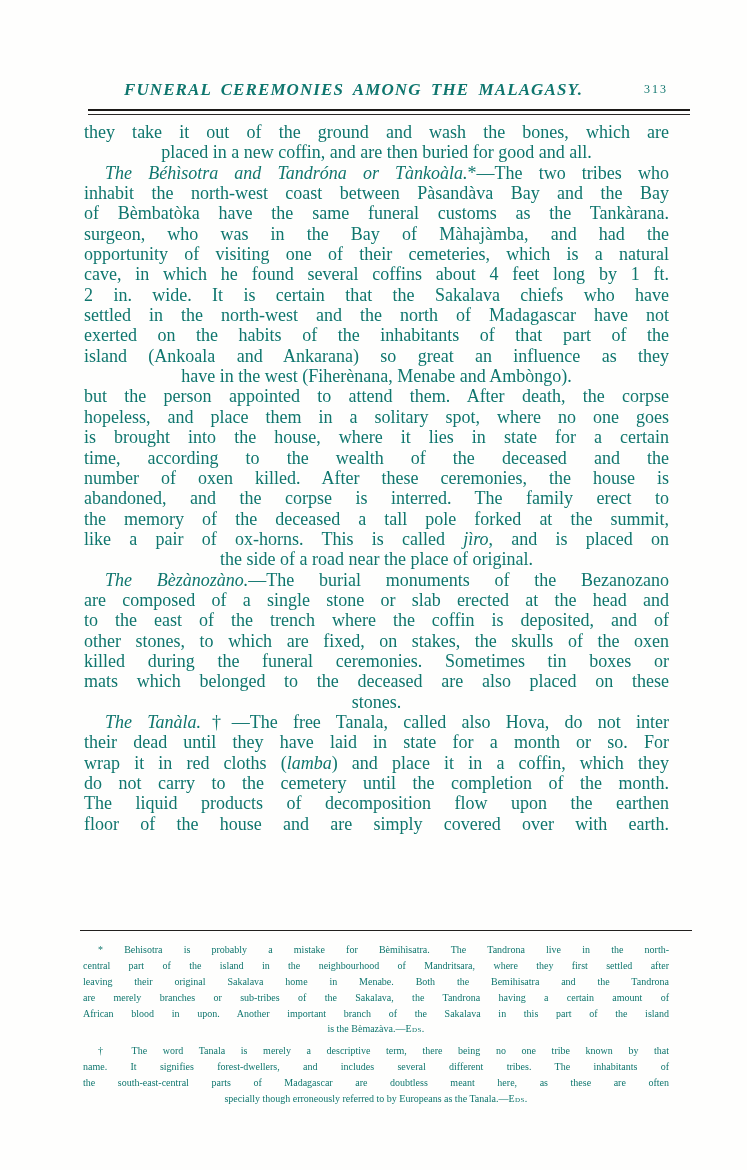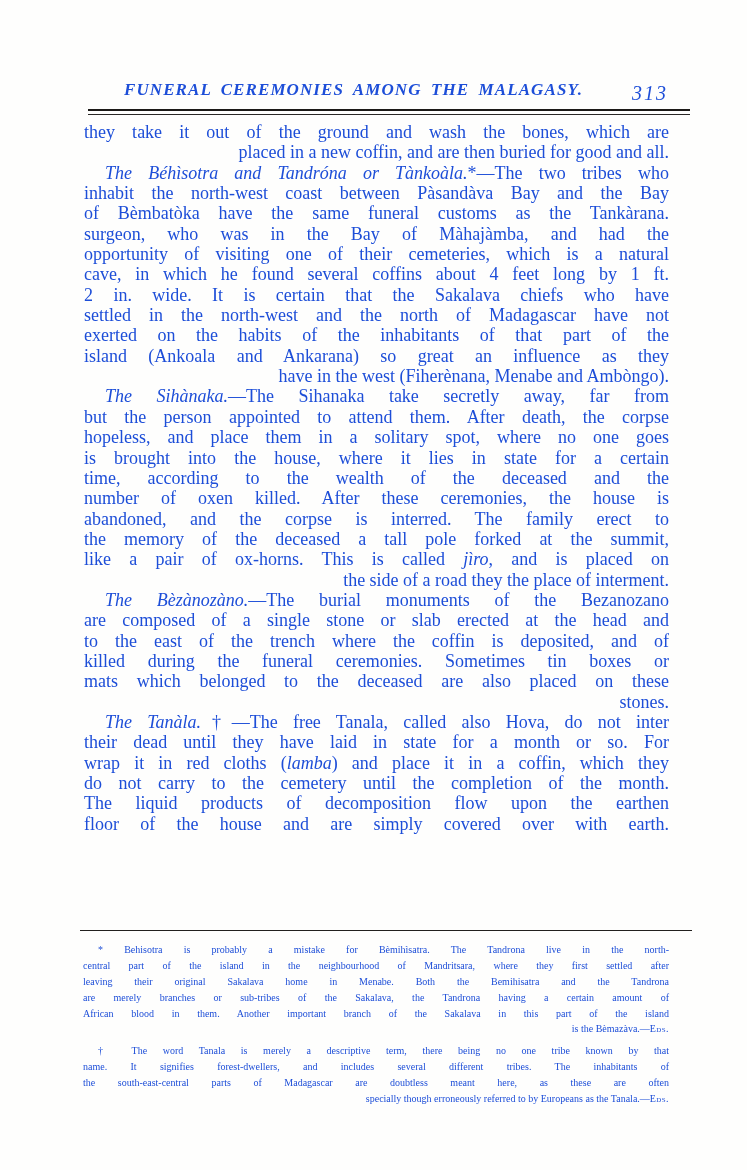--- a/index.html
+++ b/index.html
@@ -5,21 +5,21 @@
   html, body {
     margin: 0;
     padding: 0;
     background: #ffffff;
   }
   .sheet {
     position: relative;
     width: 747px;
     height: 1170px;
     background: #fefefd;
-    color: #1d4ed8;
+    color: #0f766e;
     font-family: "Liberation Serif", "DejaVu Serif", serif;
     overflow: hidden;
   }
   
   .running-head {
     position: absolute;
     top: 80px;
     left: 83px;
     width: 585px;
     height: 24px;
@@ -33,23 +33,22 @@
     font-weight: bold;
     font-size: 17px;
     letter-spacing: 1.1px;
     word-spacing: 4px;
     white-space: nowrap;
   }
   .rh-num {
     position: absolute;
     right: 0;
     top: 2px;
-    font-size: 20px;
+    font-size: 12px;
     letter-spacing: 2px;
-    font-style: italic;
   }
   .head-rule {
     position: absolute;
     top: 109px;
     left: 88px;
     width: 602px;
     height: 3px;
     border-top: 2px solid #1c1a18;
     border-bottom: 1px solid #2a2826;
   }
@@ -60,21 +59,21 @@
     left: 84px;
     width: 585px;
   }
   .body-text .tline {
     font-size: 18px;
     line-height: 20.35px;
     height: 20.35px;
     white-space: nowrap;
   }
   .tline {
-    text-align: right;
+    text-align: center;
   }
   .tline.just {
     text-align: justify;
     text-align-last: justify;
     white-space: normal !important;
   }
   .tline.ind { text-indent: 21px; }
   .it { font-style: italic; }
   .sc { font-variant: small-caps; letter-spacing: 0.4px; }
   
@@ -121,52 +120,52 @@
       <div class="tline just"><span>inhabit the north-west coast between Pàsandàva Bay and the Bay</span></div>
       <div class="tline just"><span>of Bèmbatòka have the same funeral customs as the Tankàrana.</span></div>
       <div class="tline just"><span>surgeon, who was in the Bay of Màhajàmba, and had the</span></div>
       <div class="tline just"><span>opportunity of visiting one of their cemeteries, which is a natural</span></div>
       <div class="tline just"><span>cave, in which he found several coffins about 4 feet long by 1 ft.</span></div>
       <div class="tline just"><span>2 in. wide.  It is certain that the Sakalava chiefs who have</span></div>
       <div class="tline just"><span>settled in the north-west and the north of Madagascar have not</span></div>
       <div class="tline just"><span>exerted on the habits of the inhabitants of that part of the</span></div>
       <div class="tline just"><span>island (Ankoala and Ankarana) so great an influence as they</span></div>
       <div class="tline"><span>have in the west (Fiherènana, Menabe and Ambòngo).</span></div>
-      <div class="tline just ind"><span class="it">The Sihànaka.</span><span>—The Sihanaka take secretly away, far from</span></div>
       <div class="tline just"><span>but the person appointed to attend them.  After death, the corpse</span></div>
       <div class="tline just"><span>hopeless, and place them in a solitary spot, where no one goes</span></div>
       <div class="tline just"><span>is brought into the house, where it lies in state for a certain</span></div>
       <div class="tline just"><span>time, according to the wealth of the deceased and the</span></div>
       <div class="tline just"><span>number of oxen killed.  After these ceremonies, the house is</span></div>
       <div class="tline just"><span>abandoned, and the corpse is interred.  The family erect to</span></div>
       <div class="tline just"><span>the memory of the deceased a tall pole forked at the summit,</span></div>
       <div class="tline just"><span>like a pair of ox-horns.  This is called </span><span class="it">jìro</span><span>, and is placed on</span></div>
-      <div class="tline"><span>the side of a road they the place of interment.</span></div>
+      <div class="tline"><span>the side of a road near the place of original.</span></div>
       <div class="tline just ind"><span class="it">The Bèzànozàno.</span><span>—The burial monuments of the Bezanozano</span></div>
       <div class="tline just"><span>are composed of a single stone or slab erected at the head and</span></div>
       <div class="tline just"><span>to the east of the trench where the coffin is deposited, and of</span></div>
+      <div class="tline just"><span>other stones, to which are fixed, on stakes, the skulls of the oxen</span></div>
       <div class="tline just"><span>killed during the funeral ceremonies.  Sometimes tin boxes or</span></div>
       <div class="tline just"><span>mats which belonged to the deceased are also placed on these</span></div>
       <div class="tline"><span>stones.</span></div>
       <div class="tline just ind"><span class="it">The Tanàla.</span><span>†—The free Tanala, called also Hova, do not inter</span></div>
       <div class="tline just"><span>their dead until they have laid in state for a month or so.  For</span></div>
       <div class="tline just"><span>wrap it in red cloths (</span><span class="it">lamba</span><span>) and place it in a coffin, which they</span></div>
       <div class="tline just"><span>do not carry to the cemetery until the completion of the month.</span></div>
       <div class="tline just"><span>The liquid products of decomposition flow upon the earthen</span></div>
       <div class="tline just"><span>floor of the house and are simply covered over with earth.</span></div>
     </div>
 
   <div class="footnote-rule"></div>
 
   <div class="footnotes" id="footnotes">
       <div class="tline just ind"><span>* Behisotra is probably a mistake for Bèmihìsatra.  The Tandrona live in the north-</span></div>
       <div class="tline just"><span>central part of the island in the neighbourhood of Mandritsara, where they first settled after</span></div>
       <div class="tline just"><span>leaving their original Sakalava home in Menabe.  Both the Bemihisatra and the Tandrona</span></div>
       <div class="tline just"><span>are merely branches or sub-tribes of the Sakalava, the Tandrona having a certain amount of</span></div>
-      <div class="tline just"><span>African blood in them.  Another important branch of the Sakalava in this part of the island</span></div>
+      <div class="tline just"><span>African blood in upon.  Another important branch of the Sakalava in this part of the island</span></div>
       <div class="tline"><span>is the Bèmazàva.—</span><span class="sc">Eds.</span></div>
       <div class="fn-gap"></div>
       <div class="tline just ind"><span>† The word Tanala is merely a descriptive term, there being no one tribe known by that</span></div>
       <div class="tline just"><span>name.  It signifies forest-dwellers, and includes several different tribes.  The inhabitants of</span></div>
       <div class="tline just"><span>the south-east-central parts of Madagascar are doubtless meant here, as these are often</span></div>
       <div class="tline"><span>specially though erroneously referred to by Europeans as the Tanala.—</span><span class="sc">Eds.</span></div>
     </div>
 
 </div>
 

